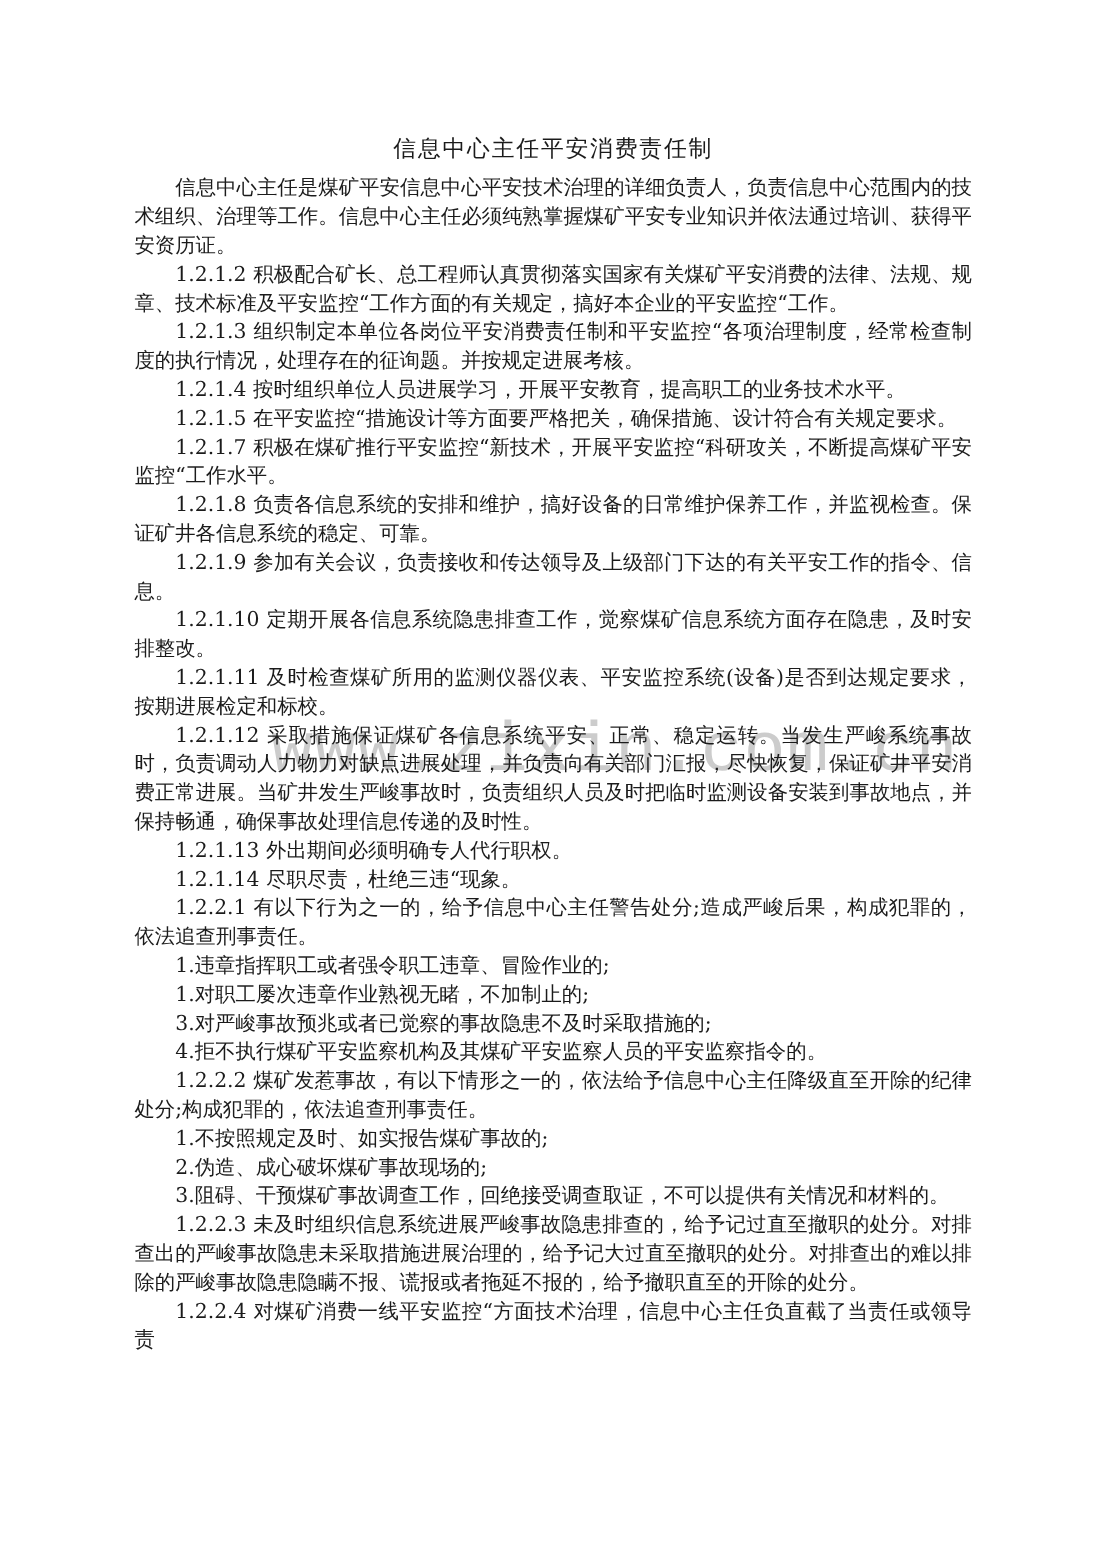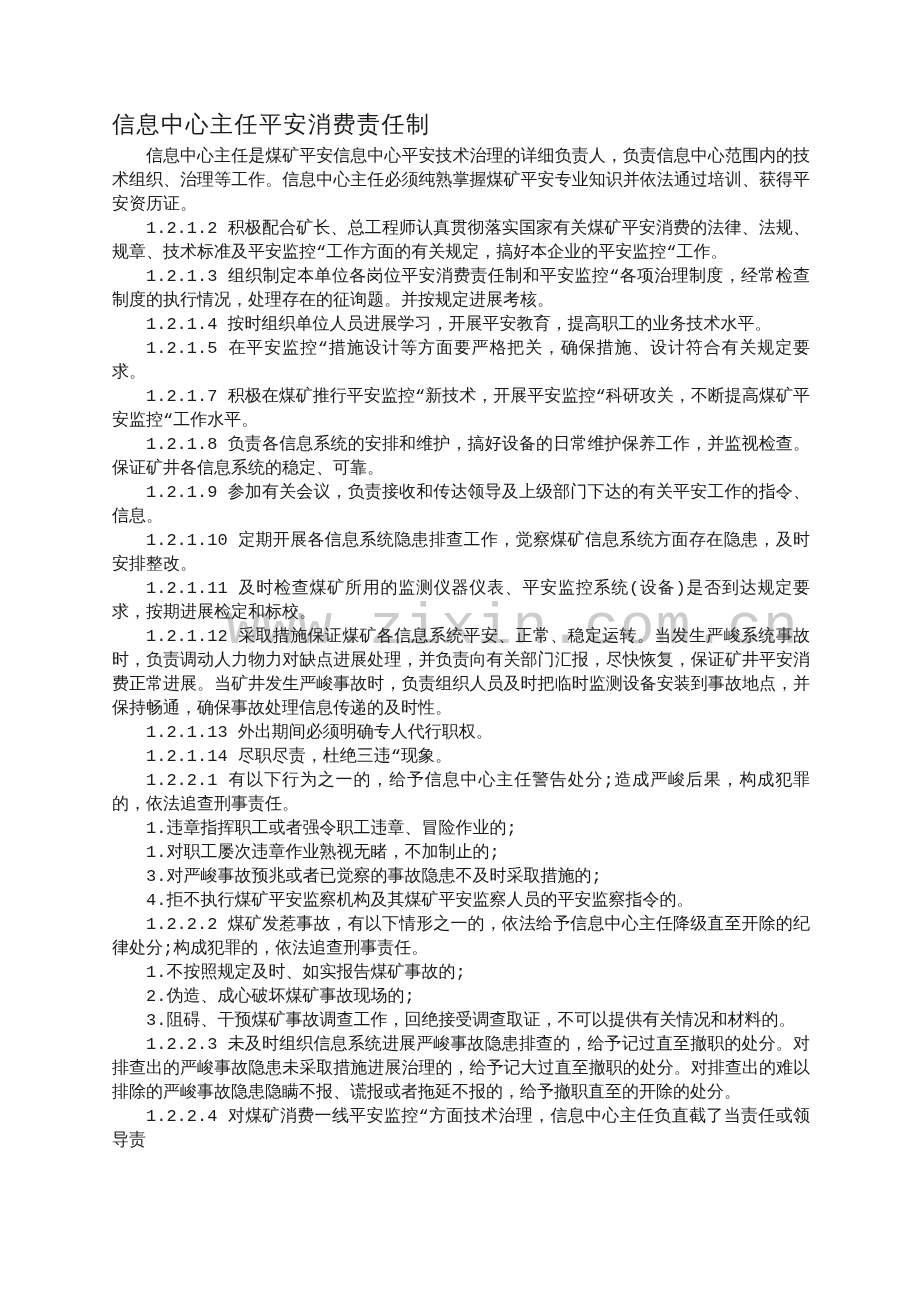--- a/index.html
+++ b/index.html
@@ -39,33 +39,32 @@
     top: 104px;
     width: 698px;
     z-index: 1;
     color: #1b1b1b;
     font-size: 17px;
     line-height: 24px;
     text-align: justify;
     word-break: break-all;
   }
   .doc-title {
-    font-size: 23px;
+    font-size: 19px;
     font-weight: normal;
     letter-spacing: 1.5px;
-    text-align: left;
+    text-align: center;
     line-height: 26px;
     margin: 7px 0 8px 0;
     text-indent: 0;
   }
   .content p {
     margin: 0;
     padding: 0;
     text-indent: 2em;
-    font-family: Liberation Mono, monospace;
   }
 </style>
 </head>
 <body>
 
 <div class="page">
 
   <div class="watermark">www.zixin.com.cn</div>
 
   <div class="content">

